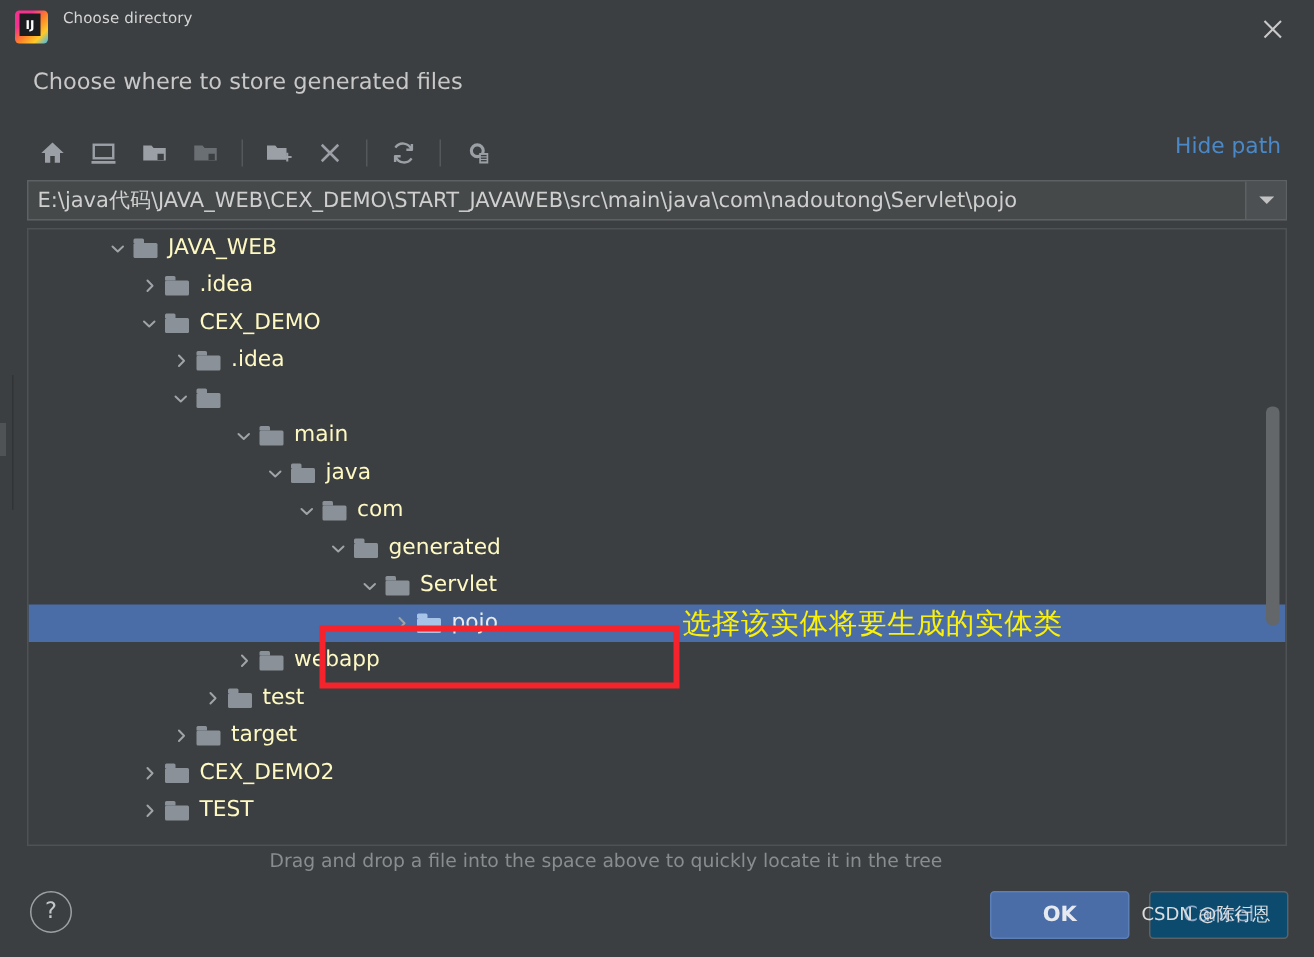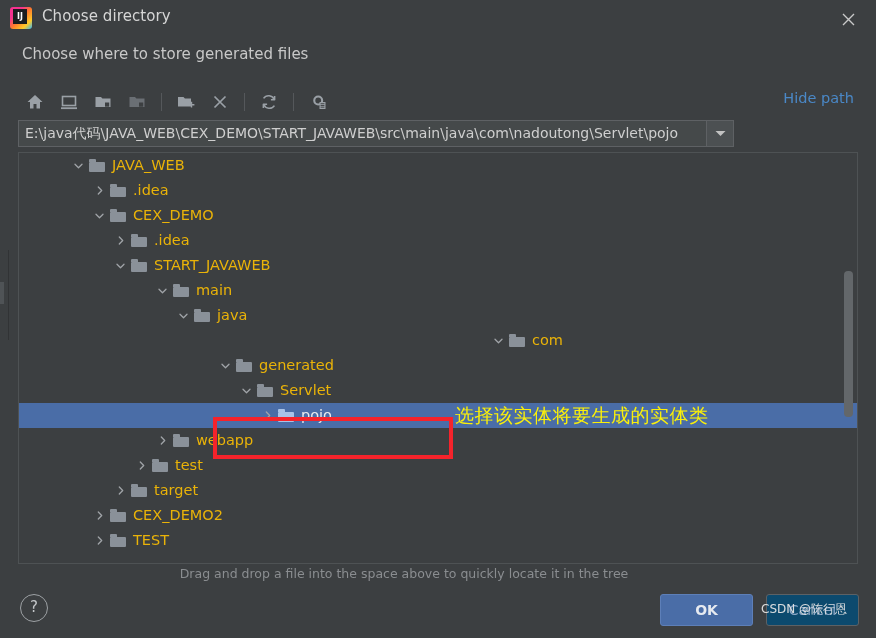--- a/index.html
+++ b/index.html
@@ -31,21 +31,21 @@
   .ij-logo::after {
     content: "IJ";
     position: absolute; left: 3px; top: 2px;
     width: 14px; height: 15px;
     background: #1b1d20; color: #ffffff;
     font-size: 8px; font-weight: bold; line-height: 15px; text-align: center;
     font-family: "DejaVu Sans", sans-serif;
   }
   .title-text {
     position: absolute; left: 42px; top: 7px;
-    font-size: 15px; color: #d6d6d6; letter-spacing: .1px;
+    font-size: 10px; color: #d6d6d6; letter-spacing: .1px;
   }
   .close-btn {
     position: absolute; right: 16px; top: 7px;
     width: 24px; height: 24px;
     display: flex; align-items: center; justify-content: center;
     color: #c9c9c9;
   }
   .close-btn svg { display: block; }
 
   
@@ -68,21 +68,21 @@
   .tb-sep {
     width: 1px; height: 18px; background: #55585b; margin: 0 7px;
   }
   .hide-path {
     position: absolute; right: 4px; top: 6px;
     font-size: 14.5px; color: #4a88c7; cursor: pointer;
   }
 
   
   .pathrow {
-    position: absolute; left: 18px; top: 120px; width: 716px; height: 27px;
+    position: absolute; left: 18px; top: 120px; width: 840px; height: 27px;
     display: flex;
     border: 1px solid #5e6164; background: #45494a;
   }
   .pathrow input {
     flex: 1; border: none; outline: none; background: transparent;
     color: #cfcfcf; font-size: 14px; padding: 0 6px;
     font-family: "DejaVu Sans", "Liberation Sans", sans-serif;
   }
   .path-drop {
     width: 27px; border-left: 1px solid #5e6164;
@@ -92,21 +92,21 @@
 
   
   .treewrap {
     position: absolute; left: 18px; top: 152px; width: 840px; height: 412px;
     background: #3c3f41; border: 1px solid #4e5254;
     overflow: hidden;
   }
   .tree { position: relative; width: 100%; height: 100%; }
   .trow {
     position: relative; height: 25px; display: flex; align-items: center;
-    font-size: 14.5px; color: #eab308; white-space: nowrap;
+    font-size: 14.5px; color: #fef9c3; white-space: nowrap;
   }
   .trow.selected { background: #4a6da7; color: #e8eaed; }
   .arrow {
     width: 11px; height: 11px; flex: 0 0 11px; color: #a0a4a8;
     display: flex; align-items: center; justify-content: center;
     margin-right: 5px;
   }
   .arrow svg { display: block; }
   .folder {
     width: 16px; height: 13px; flex: 0 0 16px; position: relative;
@@ -332,21 +332,20 @@
         <div class="trow" style="padding-left: 96px;">
           <span class="arrow">
             <svg width="9" height="6" viewBox="0 0 9 6" fill="none" stroke="currentColor" stroke-width="1.3" stroke-linecap="round" stroke-linejoin="round">
               <path d="M1 1.3 L4.5 4.7 L8 1.3"></path>
             </svg>
           </span>
           <span class="folder">
             <span class="tab"></span>
             <span class="body"></span>
           </span>
-          <span class="tlabel">START_JAVAWEB</span>
         </div>
         <div class="trow" style="padding-left: 138px;">
           <span class="arrow">
             <svg width="9" height="6" viewBox="0 0 9 6" fill="none" stroke="currentColor" stroke-width="1.3" stroke-linecap="round" stroke-linejoin="round">
               <path d="M1 1.3 L4.5 4.7 L8 1.3"></path>
             </svg>
           </span>
           <span class="folder">
             <span class="tab"></span>
             <span class="body"></span>
@@ -358,21 +357,21 @@
             <svg width="9" height="6" viewBox="0 0 9 6" fill="none" stroke="currentColor" stroke-width="1.3" stroke-linecap="round" stroke-linejoin="round">
               <path d="M1 1.3 L4.5 4.7 L8 1.3"></path>
             </svg>
           </span>
           <span class="folder">
             <span class="tab"></span>
             <span class="body"></span>
           </span>
           <span class="tlabel">java</span>
         </div>
-        <div class="trow" style="padding-left: 180px; justify-content: center;">
+        <div class="trow" style="padding-left: 180px;">
           <span class="arrow">
             <svg width="9" height="6" viewBox="0 0 9 6" fill="none" stroke="currentColor" stroke-width="1.3" stroke-linecap="round" stroke-linejoin="round">
               <path d="M1 1.3 L4.5 4.7 L8 1.3"></path>
             </svg>
           </span>
           <span class="folder">
             <span class="tab"></span>
             <span class="body"></span>
           </span>
           <span class="tlabel">com</span>

